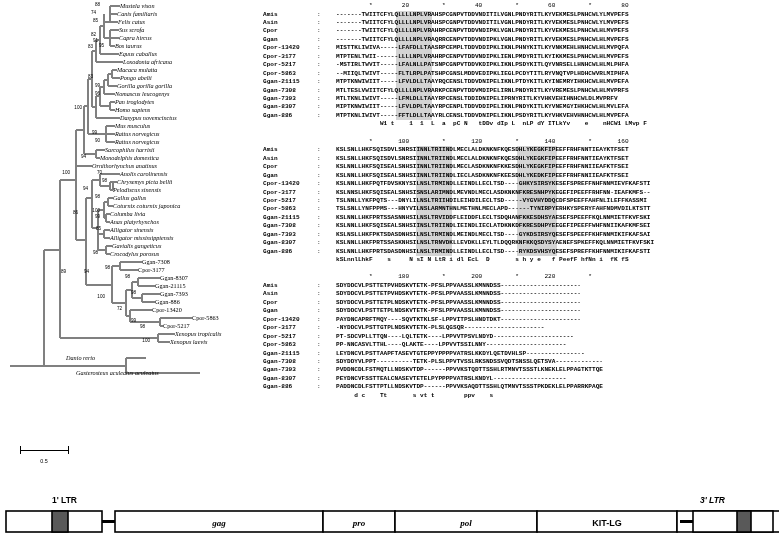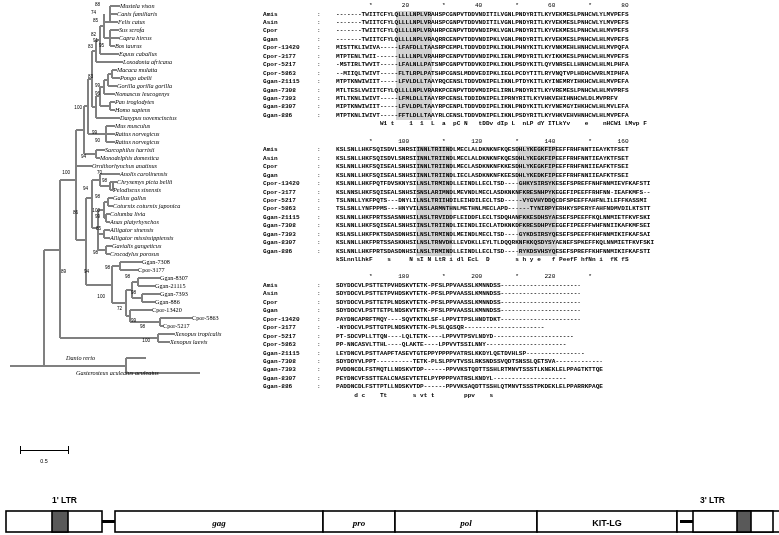--- a/index.html
+++ b/index.html
@@ -283,21 +283,21 @@
           <div class="arow"><span class="aname">Ggan-8307</span><span class="acolon">:</span><span class="aseq">PEYDNCVFSSTTEALCNASEVTETELPYPPPPVATRSLKNDYL--------------------</span></div>
           <div class="arow"><span class="aname">Ggan-886</span><span class="acolon">:</span><span class="aseq">PADDNCDLFSTTPTLLNDSKVTDP------PPVVKSAQDTTSSHLQTMNVTSSSTPKDEKLELPPARRKPAQE</span></div>
         </div>
         <div class="consensus">     d c    Tt       s vt t        ppv    s</div>
       </div>
     </div>
 </div>
 
 <div id="provirus">
   <div class="ltr-label" id="ltr5-label" style="left:52px;top:0;">1' LTR</div>
-  <div class="ltr-label" id="ltr3-label" style="left:700px;top:0;">3' LTR</div>
+  <div class="ltr-label" id="ltr3-label" style="left:700px;top:0;font-style:italic;">3' LTR</div>
   <svg width="779" height="28" style="position:absolute;left:0;top:13px;">
 
     <rect x="6" y="3" width="96" height="21" fill="#fff" stroke="#000" stroke-width="1.6"></rect>
     <rect x="52" y="3" width="16" height="21" fill="#595959" stroke="#000" stroke-width="1.6"></rect>
 
     <line x1="102" y1="13.5" x2="115" y2="13.5" stroke="#000" stroke-width="3"></line>
 
     <g id="gene-boxes">
         <rect x="115" y="3" width="208" height="21" fill="#fff" stroke="#000" stroke-width="1.6"></rect>
         <text x="219" y="17.5" text-anchor="middle" class="gene-lab">gag</text>

